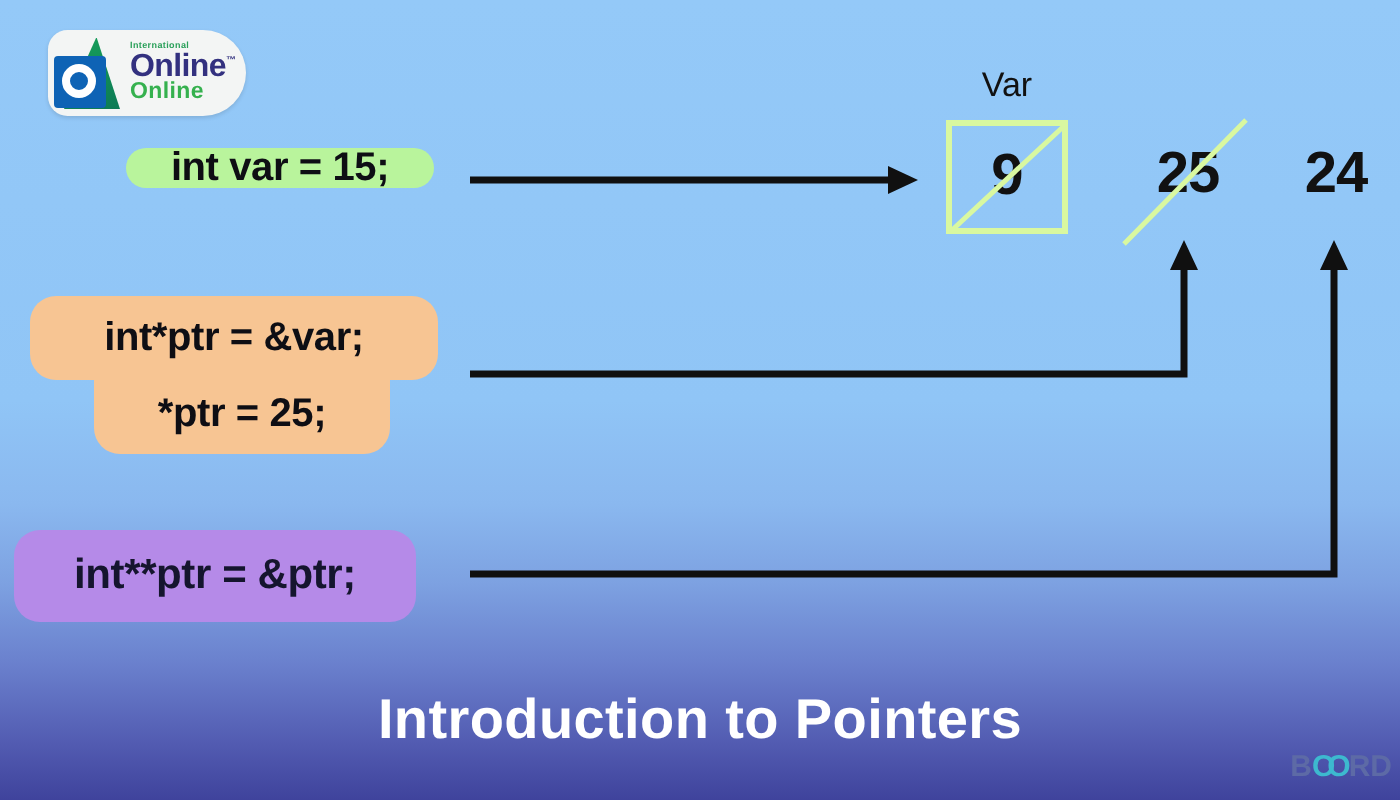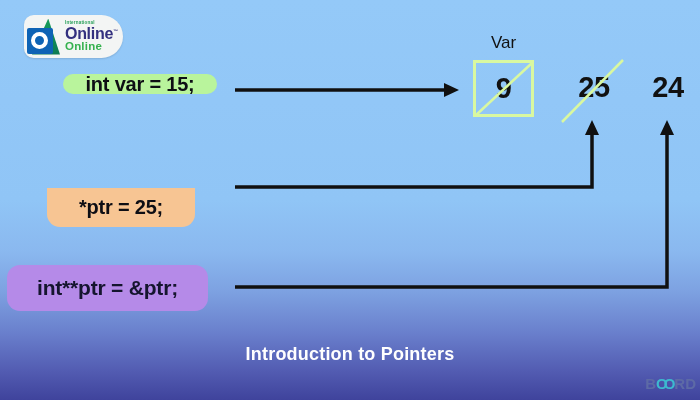--- a/index.html
+++ b/index.html
@@ -41,21 +41,21 @@
   .var-box{position:absolute;left:473px;top:60px;width:61px;height:57px;
     border:3px solid #d9f8a0;box-sizing:border-box;
     display:flex;align-items:center;justify-content:center;}
   .mem-num{font-size:29px;font-weight:800;color:#111;letter-spacing:-.5px;}
   .num-25{position:absolute;left:566px;top:71px;width:56px;text-align:center;}
   .num-35{position:absolute;left:640px;top:71px;width:56px;text-align:center;}
   
   .arrows{position:absolute;left:0;top:0;z-index:5;pointer-events:none;}
   
   .title{position:absolute;left:0;right:0;top:344px;text-align:center;
-    font-size:18px;font-weight:800;color:#ffffff;letter-spacing:.2px;}
+    font-size:28px;font-weight:800;color:#ffffff;letter-spacing:.2px;}
   
   .watermark{position:absolute;right:4px;bottom:8px;font-size:15px;font-weight:800;letter-spacing:0;}
   .wm-b,.wm-rd{color:#5d6aa6;}
   .wm-oo{color:#3db9cf;letter-spacing:-4px;margin-right:3px;}
 </style>
 </head>
 <body>
 
 <div class="canvas">
 
@@ -68,20 +68,21 @@
     </div>
     <div class="logo-text">
       <span class="logo-top">International</span>
       <span class="logo-name"><span>Online</span><span class="logo-tm">™</span></span>
       <span class="logo-sub">Online</span>
     </div>
   </div>
 
   <div class="code code-green">int var = 15;</div>
 
+  <div class="code code-orange-1">int*ptr = &amp;var;</div>
   <div class="code code-orange-2">*ptr = 25;</div>
 
   <div class="code code-purple-1">int**ptr = &amp;ptr;</div>
 
   <div class="var-label">Var</div>
   <div class="var-box">
     <span class="mem-num">9</span>
   </div>
   <div class="num-25"><span class="mem-num">25</span></div>
   <div class="num-35"><span class="mem-num">24</span></div>

